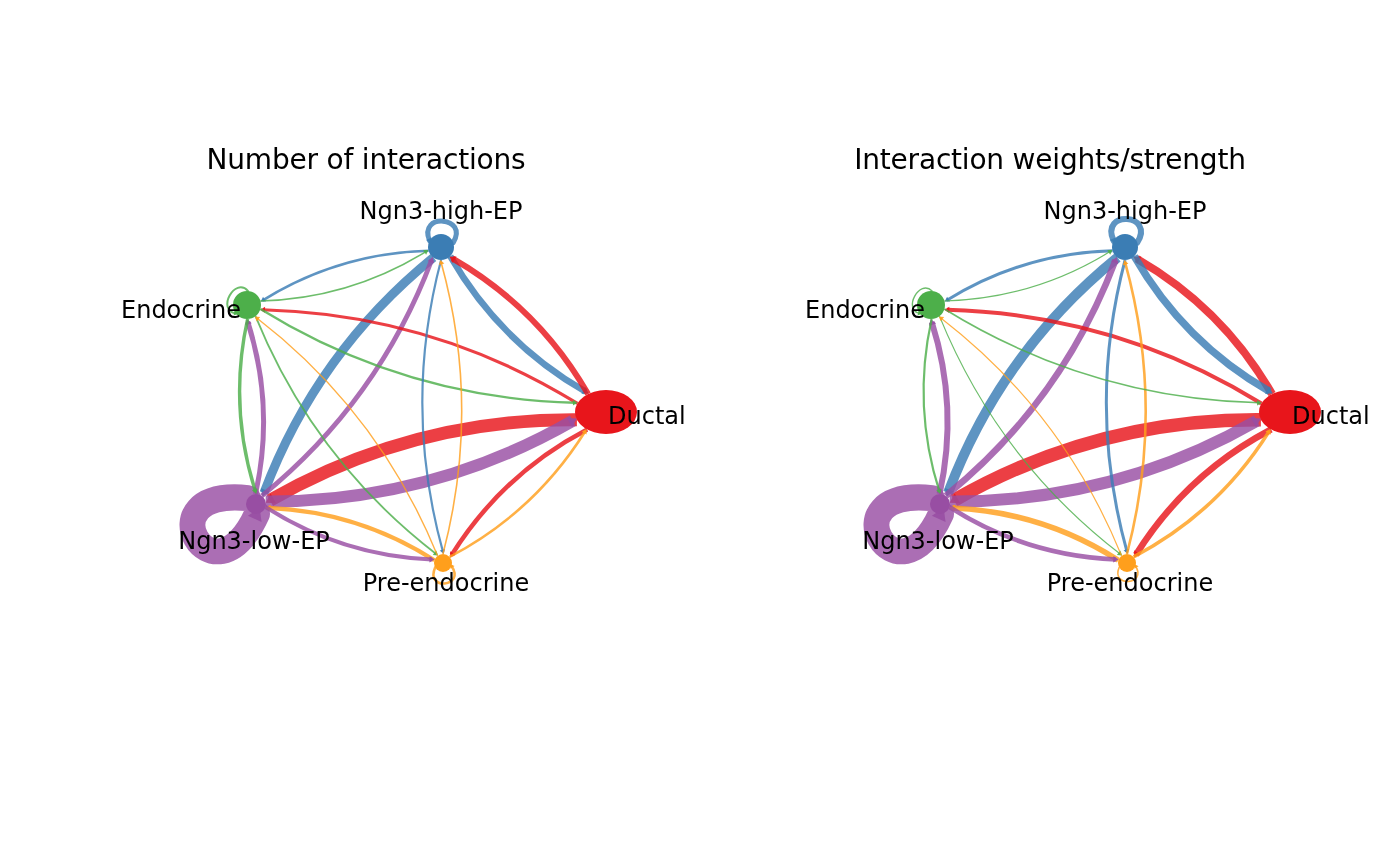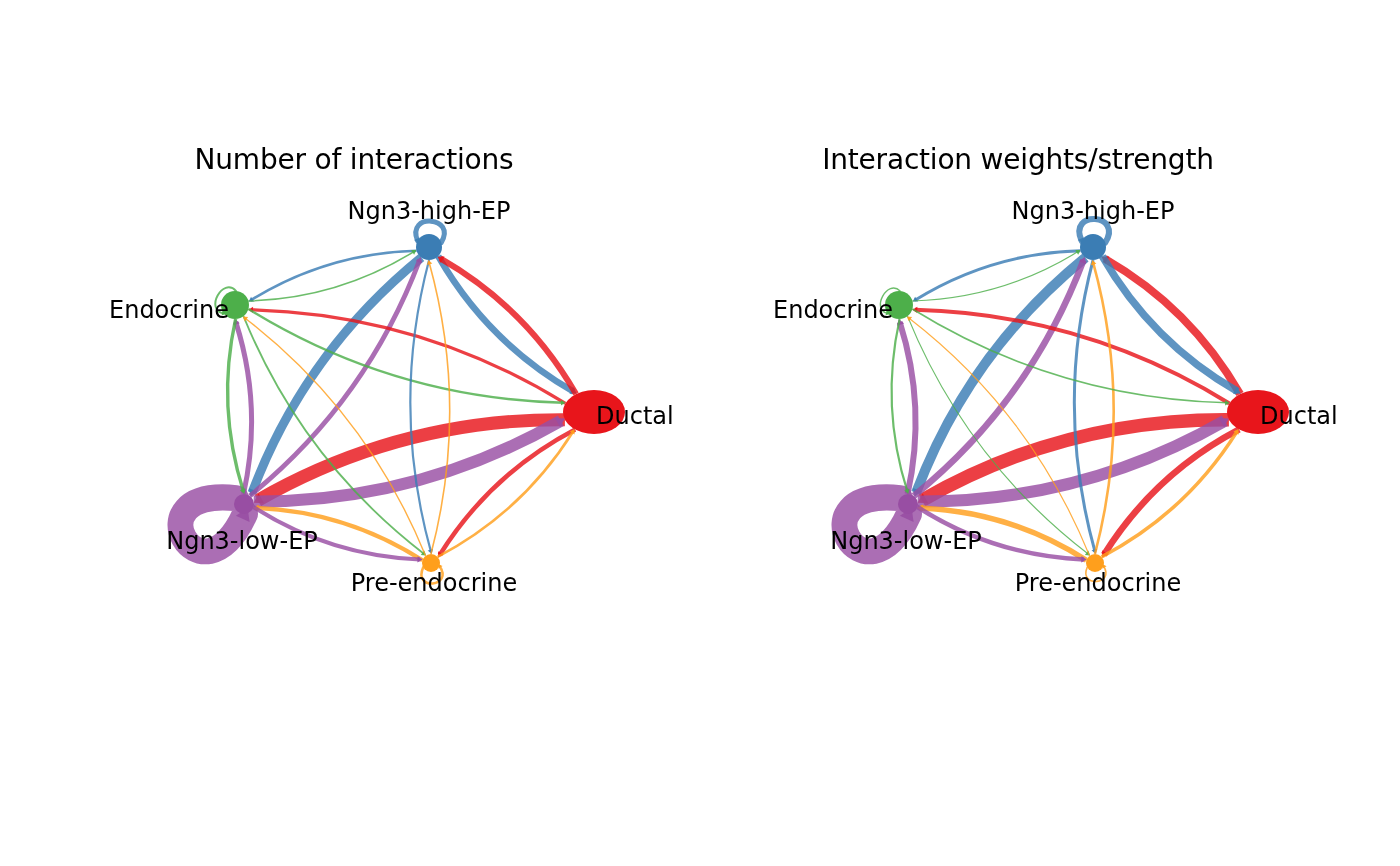--- a/index.html
+++ b/index.html
@@ -20,22 +20,22 @@
     width: 1400px;
     height: 866px;
     background: #ffffff;
   }
   .panel {
     position: absolute;
     top: 0;
     width: 700px;
     height: 866px;
   }
-  #panel-left  { left: 4px; }
-  #panel-right { left: 668px; }
+  #panel-left  { left: 16px; }
+  #panel-right { left: 700px; }
 
   .panel-title {
     position: absolute;
     top: 143px;
     left: 0;
     width: 700px;
     text-align: center;
     font-family: "DejaVu Sans", sans-serif;
     font-size: 28px;
     font-weight: 400;

